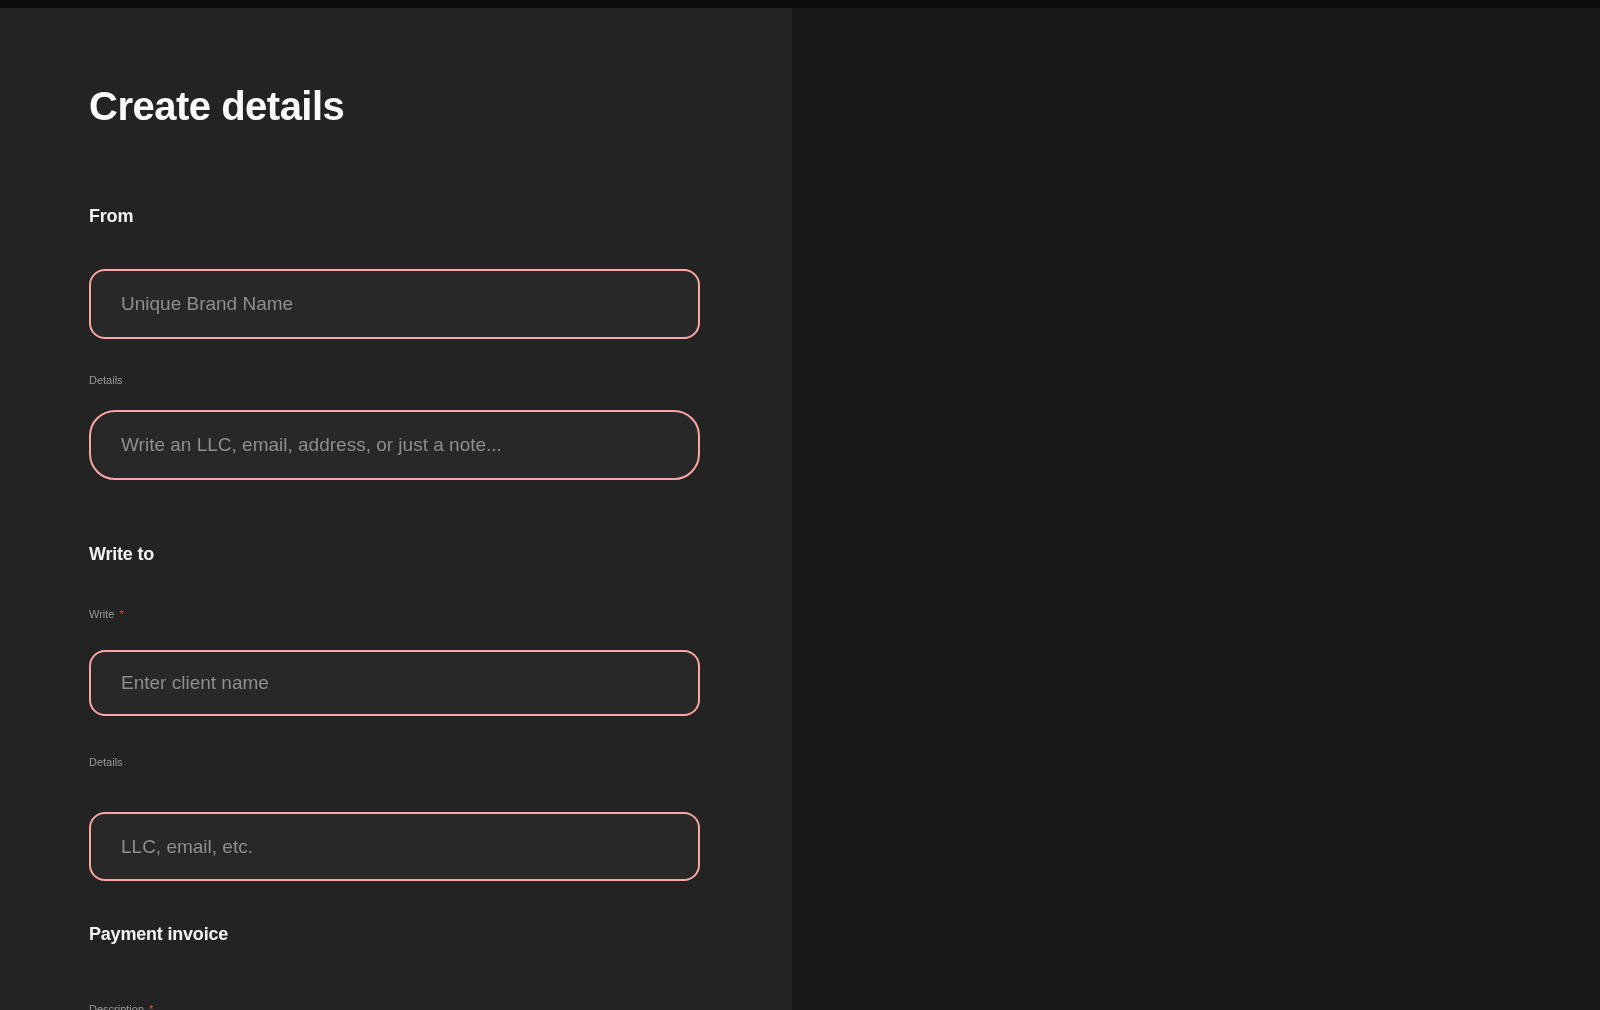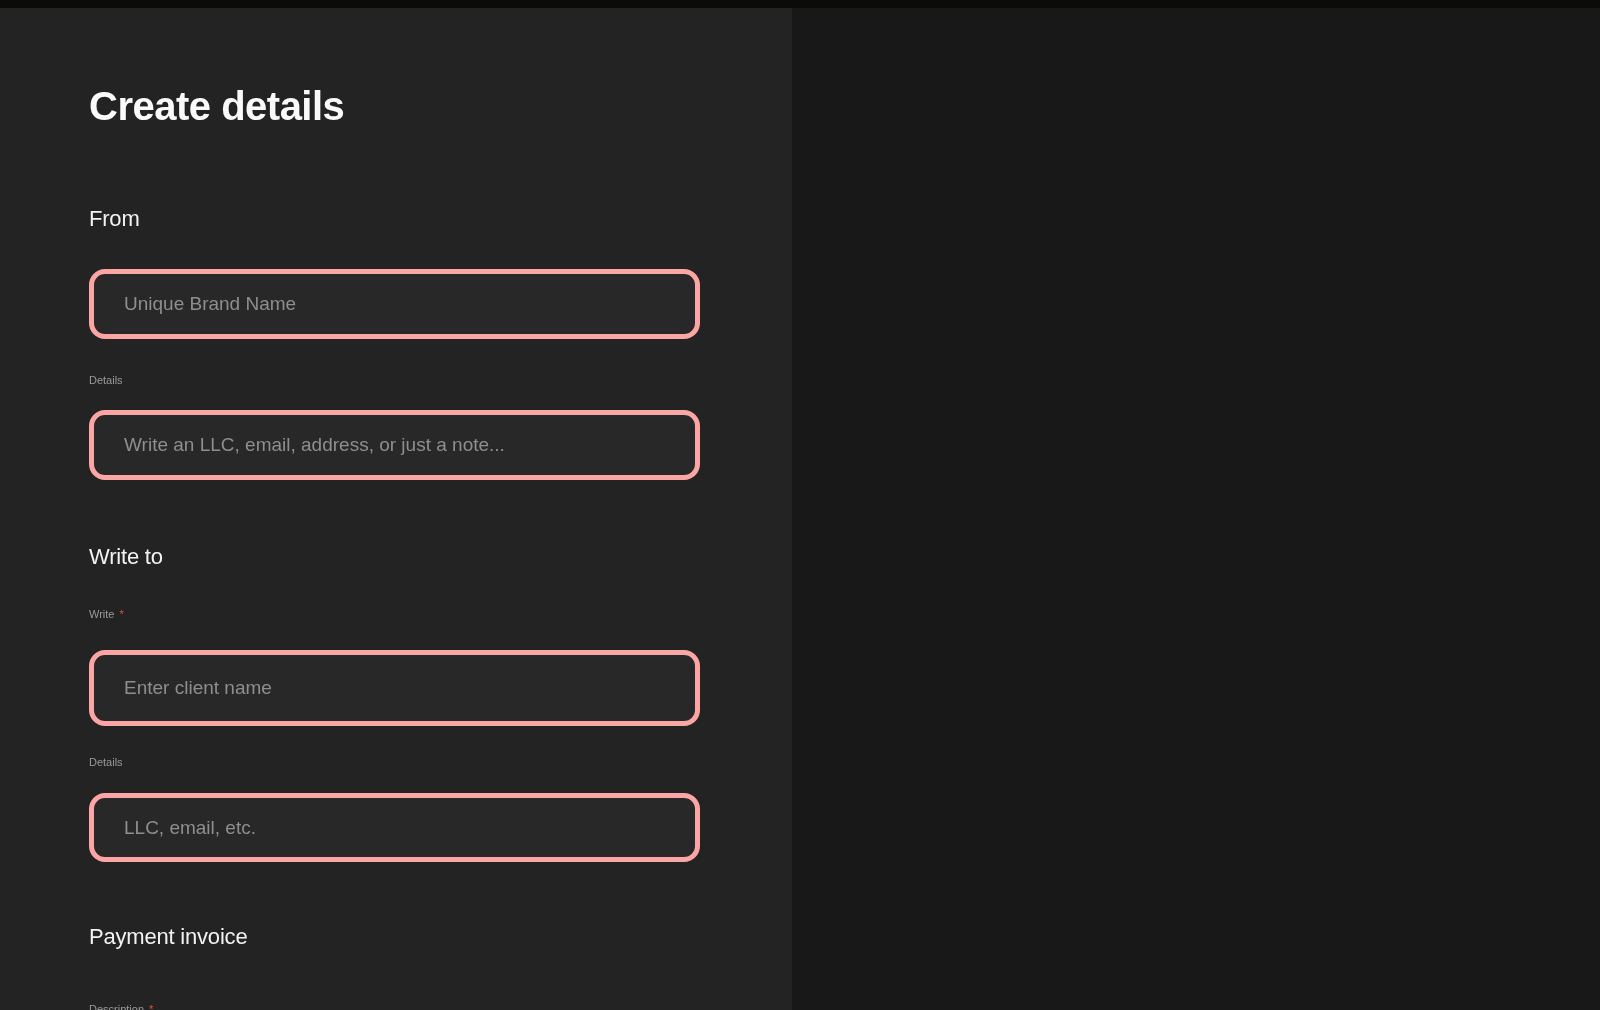--- a/index.html
+++ b/index.html
@@ -4,54 +4,54 @@
 <style>
   * { margin:0; padding:0; box-sizing:border-box; }
   html,body { width:1600px; height:1010px; overflow:hidden; background:#181818;
     font-family:"Liberation Sans", sans-serif; }
   .topbar { position:absolute; left:0; top:0; width:1600px; height:8px; background:#0b0c0a; }
 
   
   .left-panel { position:absolute; left:0; top:8px; width:792px; height:1002px; background:#232323; }
   .abs { position:absolute; }
   .page-title { left:89px; top:76px; font-size:40px; font-weight:700; color:#fafafa; letter-spacing:-0.5px; }
-  .section-heading { font-size:22px; font-weight:400; color:#f2f2f2; letter-spacing:-0.2px; }
+  .section-heading { font-size:18px; font-weight:700; color:#f2f2f2; letter-spacing:-0.2px; }
   .field-label { font-size:11px; color:#9a9a9a; }
   .req { color:#e8512d; margin-left:5px; }
-  .field { position:absolute; left:89px; width:611px; background:#282828; border:5px solid #fca5a5;
+  .field { position:absolute; left:89px; width:611px; background:#282828; border:2px solid #fca5a5;
     border-radius:16px; padding:0 30px; font-size:19px; color:#e6e6e6; outline:none;
     font-family:"Liberation Sans", sans-serif; }
   .field::placeholder { color:#8e8e8e; opacity:1; }
 
   
   .right-panel { position:absolute; left:792px; top:8px; width:808px; height:1002px; background:#181818; }
 </style>
 </head>
 <body>
 
 <div class="topbar"></div>
 
 <div class="left-panel">
   <h1 class="abs page-title">Create details</h1>
 
   <h2 class="abs section-heading" style="left:89px; top:198px;">From</h2>
   <input class="field" style="top: 261px; height: 70px;" type="text" placeholder="Unique Brand Name">
 
   <div class="abs field-label" style="left:89px; top:366px;">Details</div>
-  <input class="field" style="top: 402px; height: 70px;" type="text" placeholder="Write an LLC, email, address, or just a note...">
+  <input class="field" style="top: 402px; height: 70px; border-radius: 26px;" type="text" placeholder="Write an LLC, email, address, or just a note...">
 
   <h2 class="abs section-heading" style="left:89px; top:536px;">Write to</h2>
 
   <div class="abs field-label" style="left:89px; top:600px;">
     <span>Write</span><span class="req">*</span>
   </div>
-  <input class="field" style="top: 642px; height: 76px;" type="text" placeholder="Enter client name">
+  <input class="field" style="top: 642px; height: 66px;" type="text" placeholder="Enter client name">
 
   <div class="abs field-label" style="left:89px; top:748px;">Details</div>
-  <input class="field" style="top: 785px; height: 69px;" type="text" placeholder="LLC, email, etc.">
+  <input class="field" style="top: 804px; height: 69px;" type="text" placeholder="LLC, email, etc.">
 
   <h2 class="abs section-heading" style="left:89px; top:916px;">Payment invoice</h2>
 
   <div class="abs field-label" style="left:89px; top:982px;margin-top:13px;">
     <span>Description</span><span class="req">*</span>
   </div>
 </div>
 
 <div class="right-panel">
   

